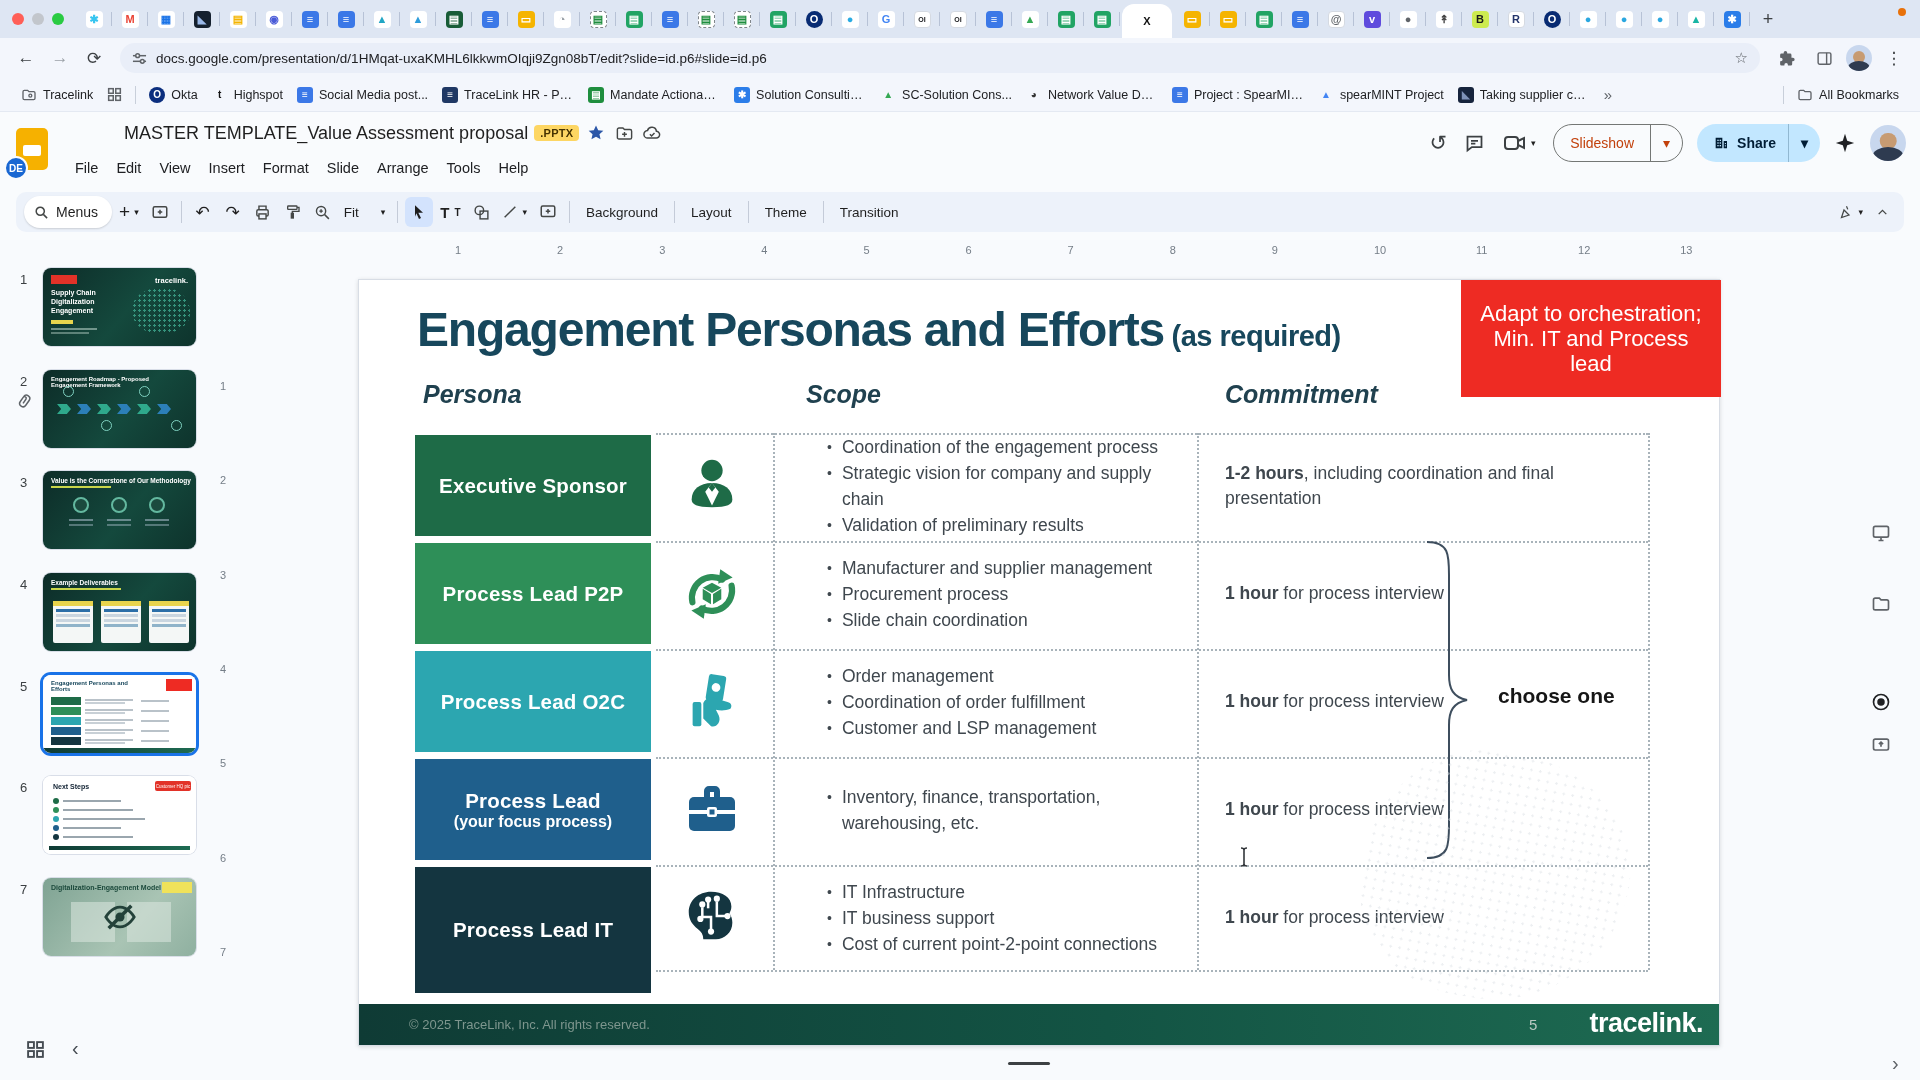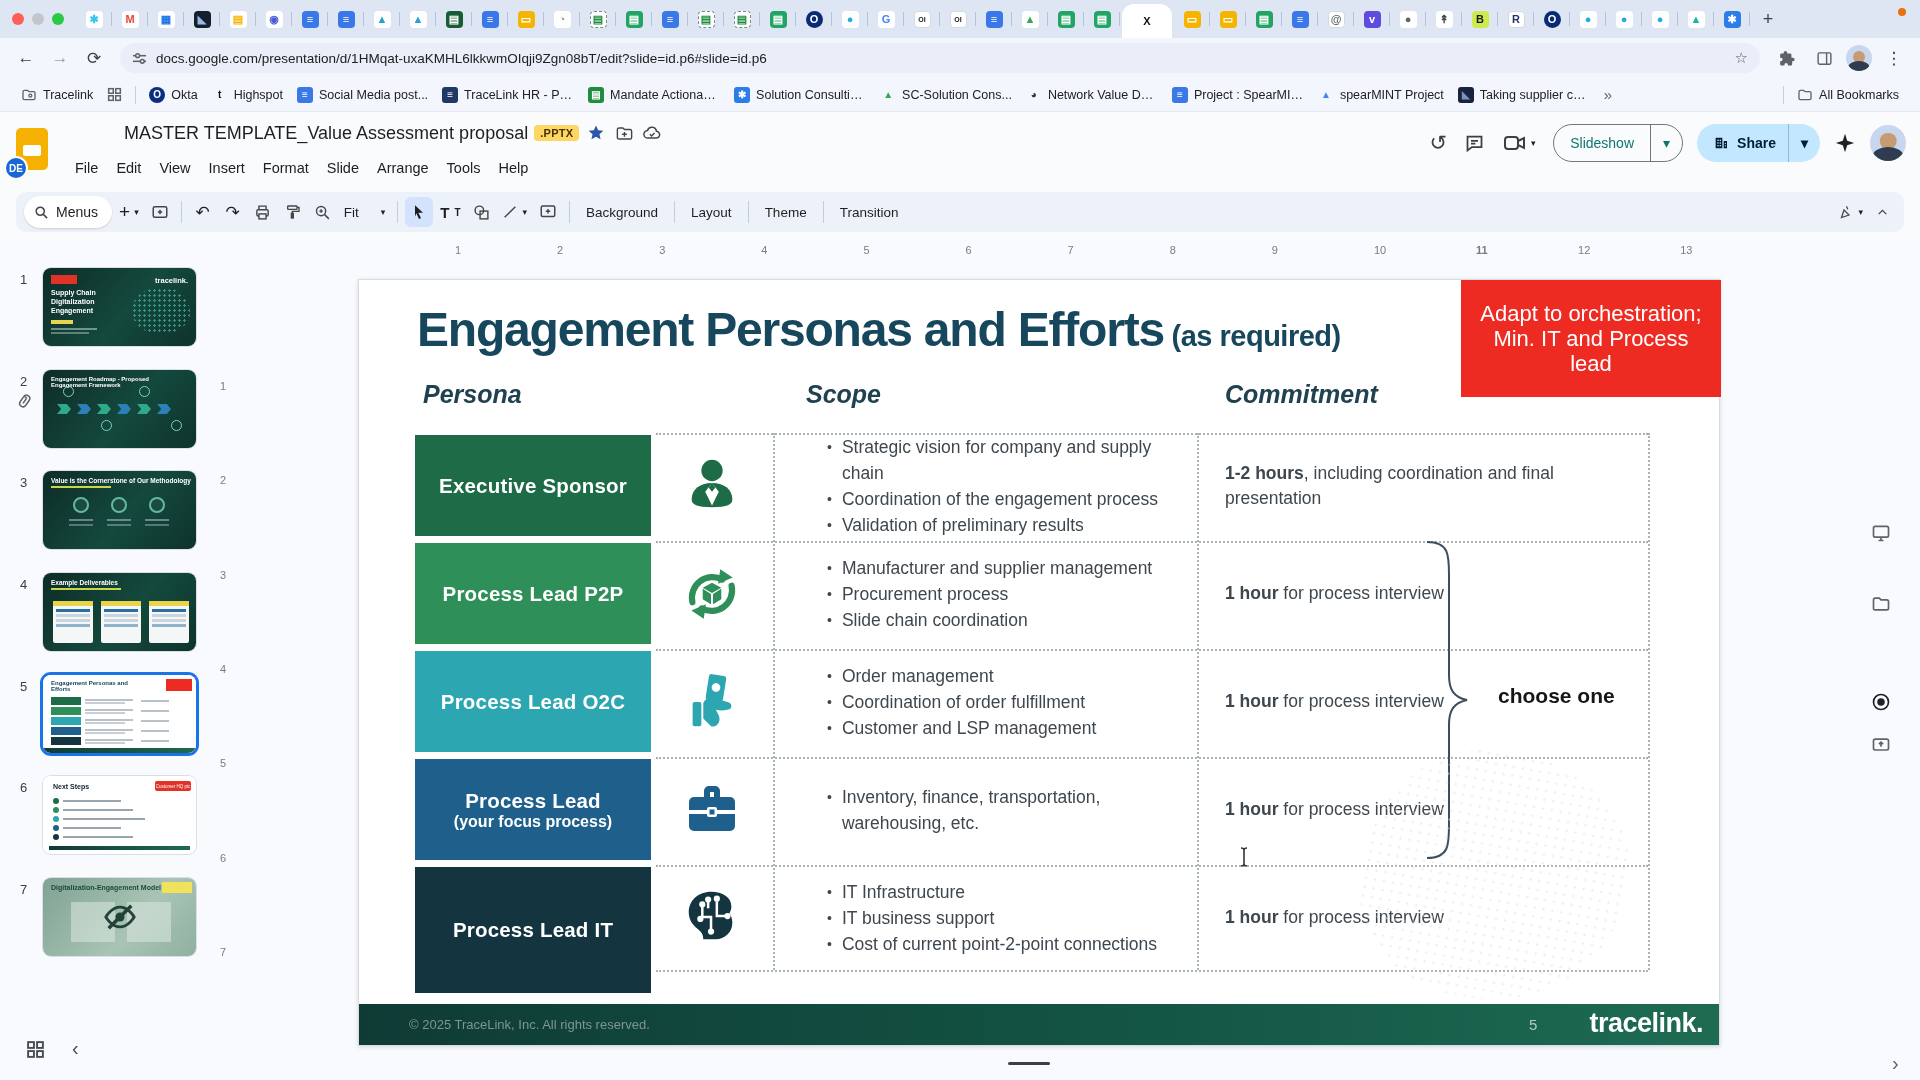--- a/index.html
+++ b/index.html
@@ -40,21 +40,21 @@
   .slogo::after{content:"";position:absolute;left:7px;top:17px;width:18px;height:11px;background:#FFF;border-radius:2px}
   .de-badge{position:absolute;left:4px;top:44px;width:24px;height:24px;border-radius:50%;background:#1967D2;color:#FFF;font-size:10px;font-weight:bold;display:flex;align-items:center;justify-content:center;border:2px solid #F9FBFD}
   .titlerow{position:absolute;left:124px;top:10px;display:flex;align-items:center;gap:6px}
   .doctitle{font-size:18px;color:#1F1F1F}
   .pptx{background:#FDD663;color:#453200;font-size:11px;font-weight:bold;padding:2px 6px;border-radius:4px;letter-spacing:.3px}
   .hicon{width:22px;height:22px;display:flex;align-items:center;justify-content:center;cursor:pointer}
   .menurow{position:absolute;left:66px;top:44px;display:flex}
   .menuitem{font-size:14.5px;color:#202124;padding:4px 9px;border-radius:5px;cursor:pointer}
   .headright{position:absolute;right:14px;top:12px;display:flex;align-items:center;gap:14px}
   .pillbtn{height:38px;border:1px solid #747775;border-radius:20px;display:flex;align-items:center;overflow:hidden}
-  .pillbtn .seg{padding:0 16px;font-size:14px;color:#0f766e;display:flex;align-items:center;height:100%}
+  .pillbtn .seg{padding:0 16px;font-size:14px;color:#c2410c;display:flex;align-items:center;height:100%}
   .pillbtn .seg+.seg{border-left:1px solid #747775;padding:0 12px}
   .sharebtn{height:38px;background:#C2E7FF;border-radius:20px;display:flex;align-items:center;overflow:hidden}
   .sharebtn .seg{padding:0 12px 0 16px;display:flex;align-items:center;gap:8px;font-size:14px;font-weight:bold;color:#001D35;height:100%}
   .sharebtn .seg+.seg{border-left:1px solid #91B8D1;padding:0 12px}
   
   .tbarwrap{background:#F9FBFD;padding:2px 16px 8px}
   .tbar{height:40px;background:#EDF2FA;border-radius:10px;display:flex;align-items:center;padding:0 8px;gap:2px}
   .menus-pill{background:#FFF;border-radius:999px;height:32px;padding:0 14px 0 10px;display:flex;align-items:center;gap:7px;font-size:14px;color:#1F1F1F;box-shadow:0 1px 2px rgba(0,0,0,.15);cursor:pointer}
   .tbtn{height:30px;min-width:28px;padding:0 5px;border-radius:6px;display:flex;align-items:center;justify-content:center;color:#1F1F1F;font-size:13.5px;gap:4px;cursor:pointer}
   .tbtn.sel{background:#D3E3FD}
@@ -549,21 +549,21 @@
       <div class="rulnum" style="left: 455px; top: 4px;">1</div>
       <div class="rulnum" style="left: 557.1px; top: 4px;">2</div>
       <div class="rulnum" style="left: 659.2px; top: 4px;">3</div>
       <div class="rulnum" style="left: 761.3px; top: 4px;">4</div>
       <div class="rulnum" style="left: 863.4px; top: 4px;">5</div>
       <div class="rulnum" style="left: 965.5px; top: 4px;">6</div>
       <div class="rulnum" style="left: 1067.6px; top: 4px;">7</div>
       <div class="rulnum" style="left: 1169.7px; top: 4px;">8</div>
       <div class="rulnum" style="left: 1271.8px; top: 4px;">9</div>
       <div class="rulnum" style="left: 1373.9px; top: 4px;">10</div>
-      <div class="rulnum" style="left: 1476px; top: 4px; font-weight: bold;">11</div>
+      <div class="rulnum" style="left: 1476px; top: 4px;">11</div>
       <div class="rulnum" style="left: 1578.1px; top: 4px;">12</div>
       <div class="rulnum" style="left: 1680.2px; top: 4px;">13</div>
     </div>
   <div id="vruler">
       <div class="rulnum" style="left: 220px; top: 140px;">1</div>
       <div class="rulnum" style="left: 220px; top: 234.3px;">2</div>
       <div class="rulnum" style="left: 220px; top: 328.6px;">3</div>
       <div class="rulnum" style="left: 220px; top: 422.9px;">4</div>
       <div class="rulnum" style="left: 220px; top: 517.2px;">5</div>
       <div class="rulnum" style="left: 220px; top: 611.5px;">6</div>
@@ -730,24 +730,24 @@
         <div class="i-cell" style="top: 155px; height: 101px; color: rgb(30, 107, 71);">
           <svg viewBox="0 0 64 64" width="62" height="62" fill="currentColor">
             <circle cx="32" cy="16" r="11"></circle>
             <path d="M32 29c-13 0-21 7-21 17 0 5 5 8 21 8s21-3 21-8c0-10-8-17-21-17z"></path>
             <path d="M32 29l-7 9 7 14 7-14z" fill="#fff"></path>
             <path d="M32 29l-3.5 4.5L32 38l3.5-4.5z" fill="currentColor"></path>
           </svg>
         </div>
         <div class="s-cell" style="top: 155px; height: 101px;">
           <div class="bullet">
+            <span>Coordination of the engagement process</span>
+          </div>
+          <div class="bullet">
             <span>Strategic vision for company and supply chain</span>
-          </div>
-          <div class="bullet">
-            <span>Coordination of the engagement process</span>
           </div>
           <div class="bullet">
             <span>Validation of preliminary results</span>
           </div>
         </div>
         <div class="c-cell" style="top: 155px; height: 101px;">
           <p><b>1-2 hours</b><span>, including coordination and final presentation</span></p>
         </div>
         <div class="p-cell" style="top: 263px; height: 101px; background: rgb(46, 143, 88);">
           <span class="pl">Process Lead P2P</span>

